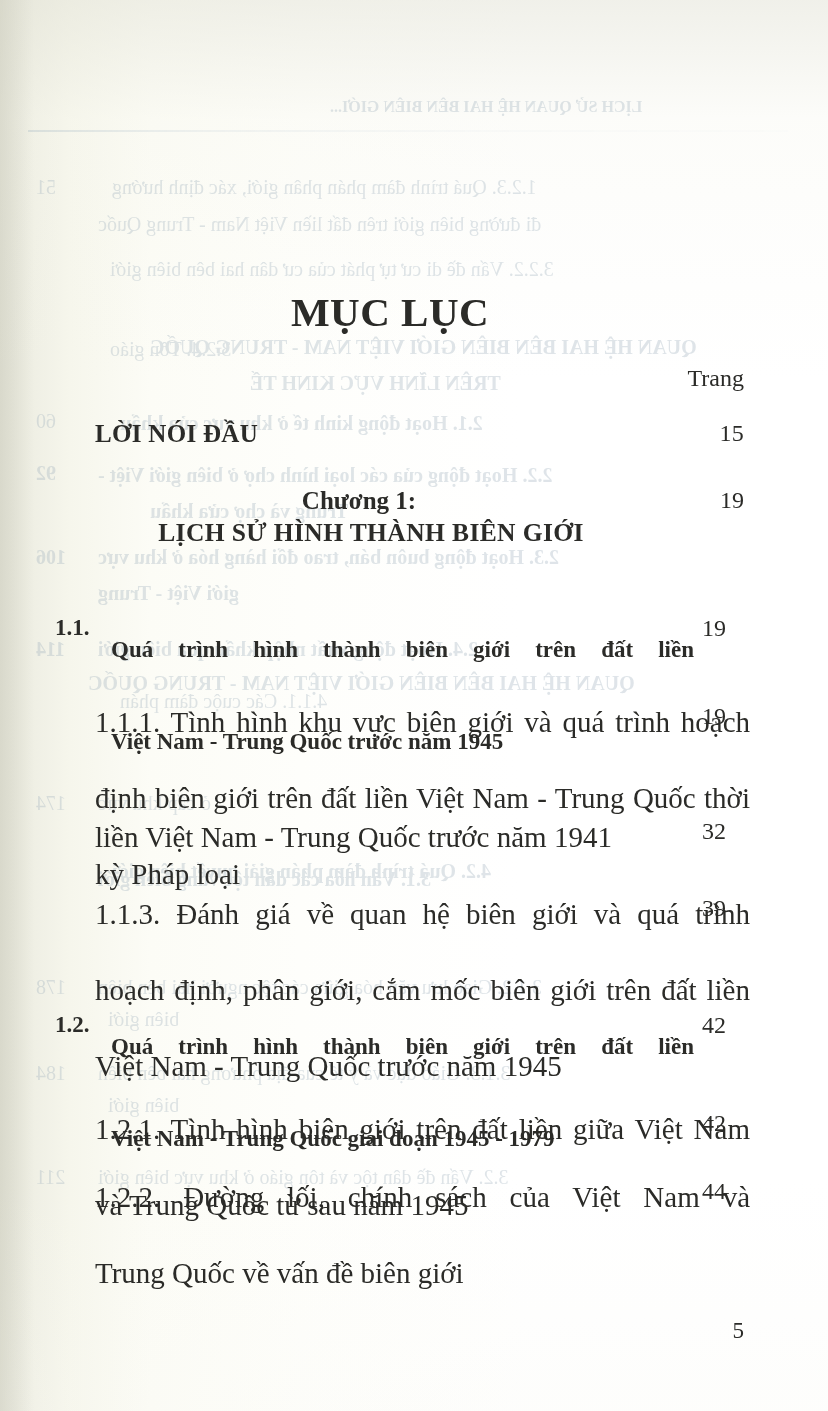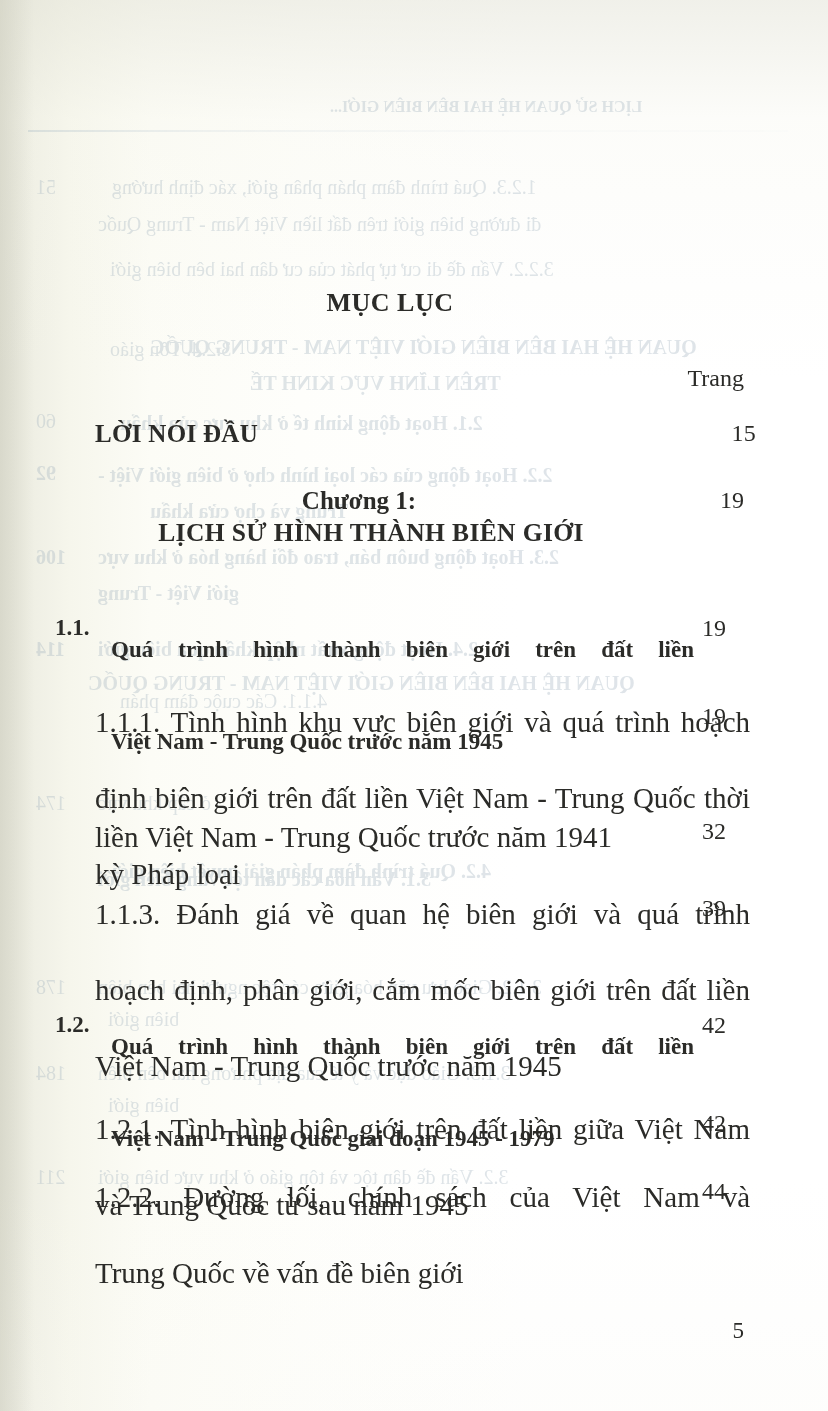--- a/index.html
+++ b/index.html
@@ -82,21 +82,21 @@
     position: absolute;
     inset: 0;
   }
 
   .toc-title {
     position: absolute;
     left: 0;
     right: 0;
     top: 288px;
     text-align: center;
-    font-size: 26px;
+    font-size: 41px;
     font-weight: bold;
     letter-spacing: 0.5px;
     padding-right: 48px;
   }
 
   .trang-label {
     position: absolute;
     top: 365px;
     right: 84px;
     font-size: 24px;
@@ -172,21 +172,21 @@
     position: absolute;
     left: 95px;
     right: 0;
     font-size: 25px;
     font-weight: bold;
     letter-spacing: 0.3px;
   }
   .plain .page-no {
     position: absolute;
     top: 0;
-    right: 72px;
+    right: 84px;
     font-size: 24px;
     font-weight: normal;
   }
 
   
   .chapter {
     position: absolute;
     left: 0;
     right: 0;
     text-align: center;

